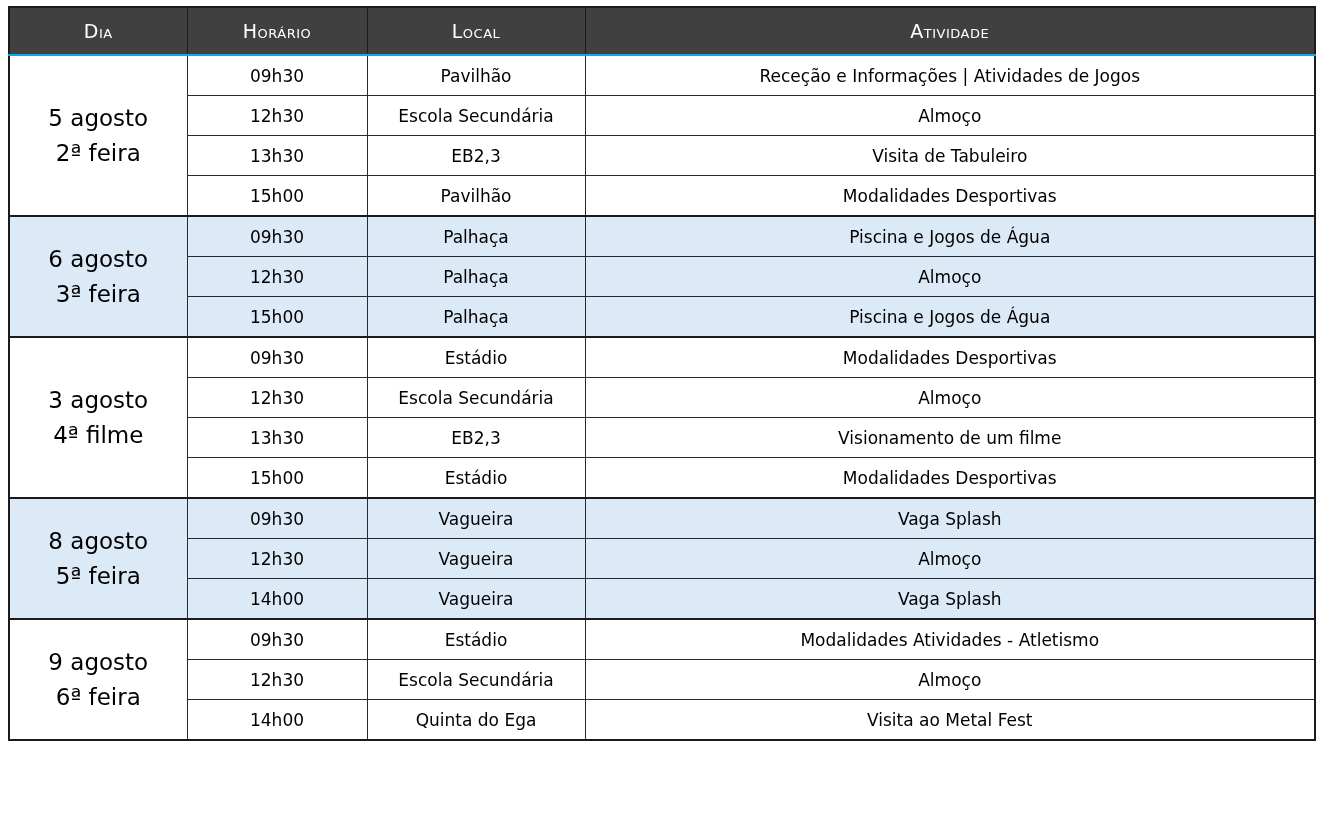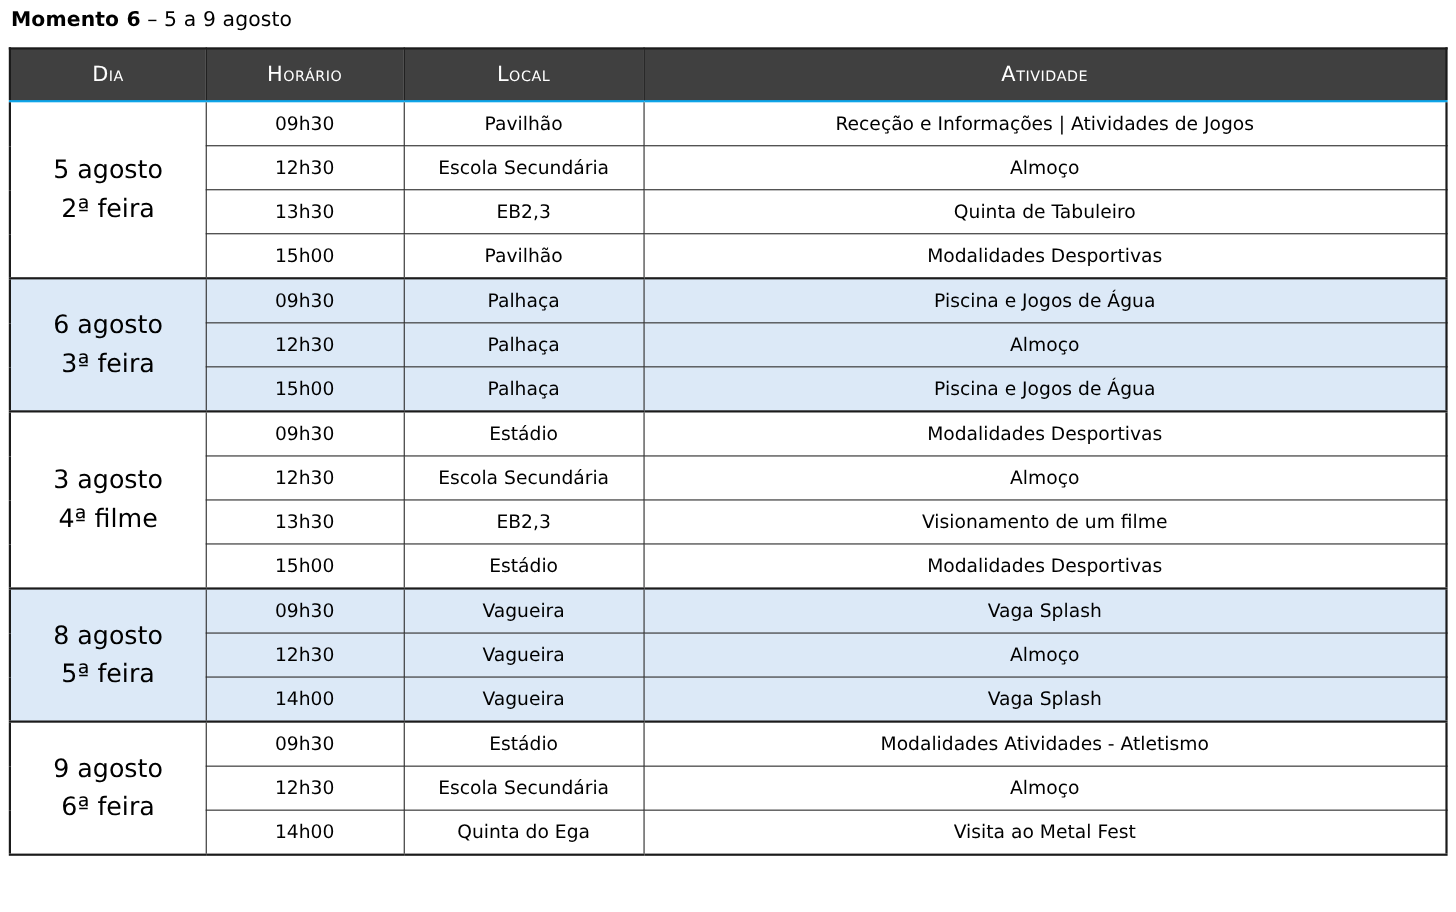--- a/index.html
+++ b/index.html
@@ -77,23 +77,20 @@
   tr.group-end td {
     border-bottom: 2px solid #1b1b1b;
   }
   .day-line { display: block; }
 </style>
 </head>
 <body>
 
 <div class="page">
 
-  <div class="doc-title">
-    <span>Momento 6</span><span class="title-sep"> – </span><span class="title-range">5 a 9 agosto</span>
-  </div>
 
   <table class="schedule">
     <colgroup>
       <col class="c-dia">
       <col class="c-hora">
       <col class="c-local">
       <col class="c-ativ">
     </colgroup>
     <thead>
       <tr>
@@ -114,21 +111,21 @@
           <td>Receção e Informações | Atividades de Jogos</td>
         </tr>
         <tr>
           <td>12h30</td>
           <td>Escola Secundária</td>
           <td>Almoço</td>
         </tr>
         <tr>
           <td>13h30</td>
           <td>EB2,3</td>
-          <td>Quinta de Tabuleiro</td>
+          <td>Visita de Tabuleiro</td>
         </tr>
         <tr class="group-end">
           <td>15h00</td>
           <td>Pavilhão</td>
           <td>Modalidades Desportivas</td>
         </tr>
         <tr class="alt group-start">
           <td class="day-cell" rowspan="3">
             <span class="day-line">6 agosto</span>
             <span class="day-line">3ª feira</span>

